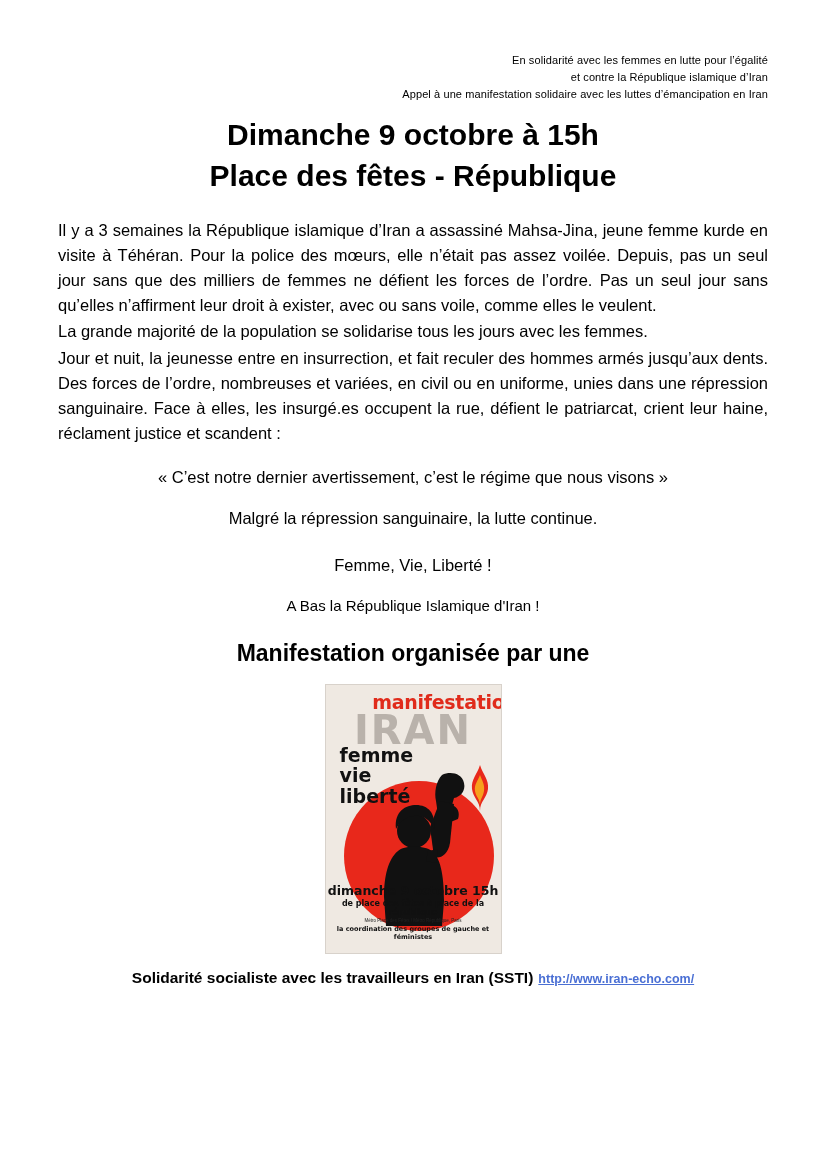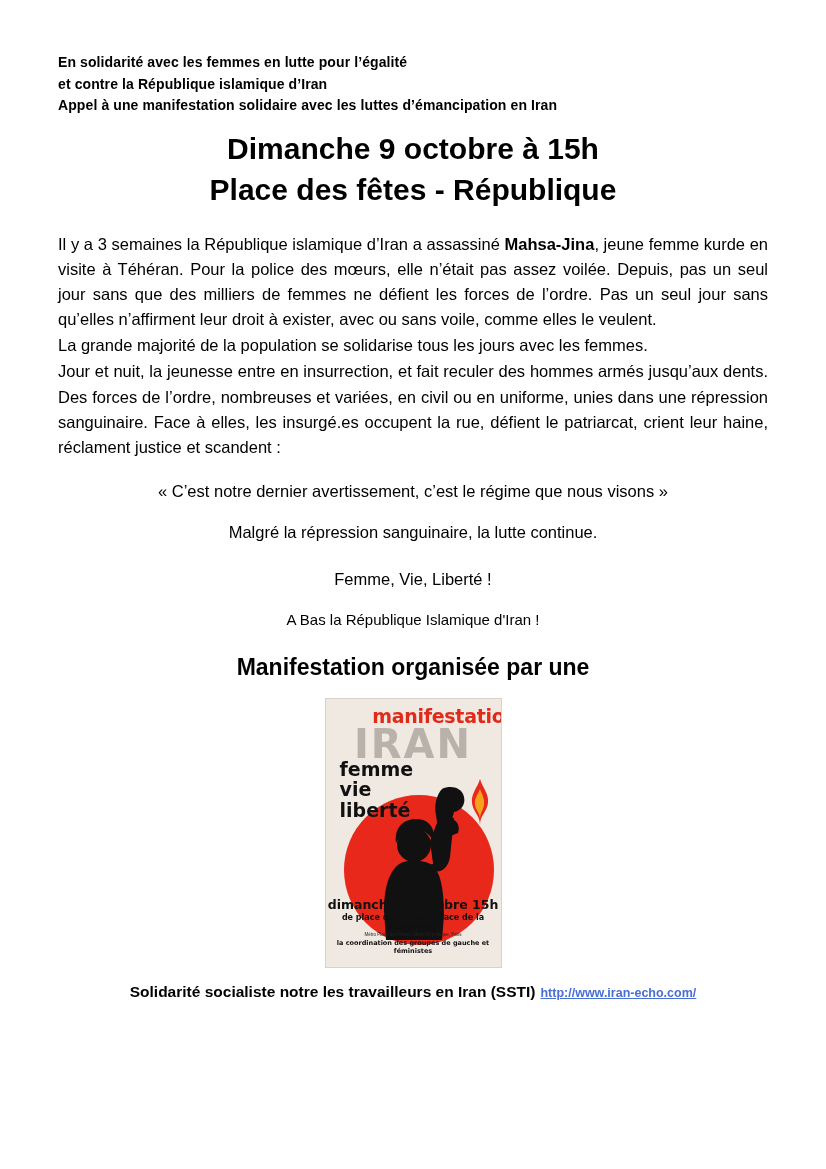--- a/index.html
+++ b/index.html
@@ -16,23 +16,23 @@
     overflow: hidden;
   }
   .page {
     width: 826px;
     height: 1169px;
     box-sizing: border-box;
     padding: 52px 58px 20px 58px;
     position: relative;
   }
   .header-block {
-    text-align: left;
-    font-weight: bold;
-    font-size: 14px;
+    text-align: right;
+    font-weight: normal;
+    font-size: 11px;
     line-height: 1.55;
     letter-spacing: 0.1px;
   }
   .header-block .l1 { display: block; }
   .header-block .l2 { display: block; }
   .header-block .l3 { display: block; }
 
   .bigtitle {
     text-align: center;
     font-weight: bold;
@@ -47,21 +47,21 @@
     margin-top: 22px;
     font-size: 16.5px;
     line-height: 1.52;
     text-align: justify;
     text-justify: inter-word;
   }
   .body-text p {
     margin: 0 0 0 0;
   }
   .body-text p + p { margin-top: 1px; }
-  .body-text b { font-weight: bold; }
+  .body-text b { font-weight: normal; }
 
   .slogan {
     text-align: center;
     font-weight: normal;
     margin-top: 22px;
   }
   .slogan.s1 { font-size: 16.5px; }
   .slogan.s2 { font-size: 16.5px; margin-top: 22px; }
   .slogan.s3 { font-size: 16.5px; margin-top: 28px; }
   .slogan.s4 { font-size: 15px; margin-top: 22px; }
@@ -271,16 +271,16 @@
       <div class="p-bottom">
         <div class="p-date">dimanche 9 octobre 15h</div>
         <div class="p-place">de place des fêtes à place de la république</div>
         <div class="p-addr">Métro Place des Fêtes / Métro République, Paris</div>
         <div class="p-coord">la coordination des groupes de gauche et féministes</div>
       </div>
     </div>
   </div>
 
   <div class="footer">
-    <span>Solidarité socialiste notre les travailleurs en Iran (SSTI)</span><a class="url" href="#">http://www.iran-echo.com/</a>
+    <span>Solidarité socialiste avec les travailleurs en Iran (SSTI)</span><a class="url" href="#">http://www.iran-echo.com/</a>
   </div>
 
 </div>
 
 </body></html>

